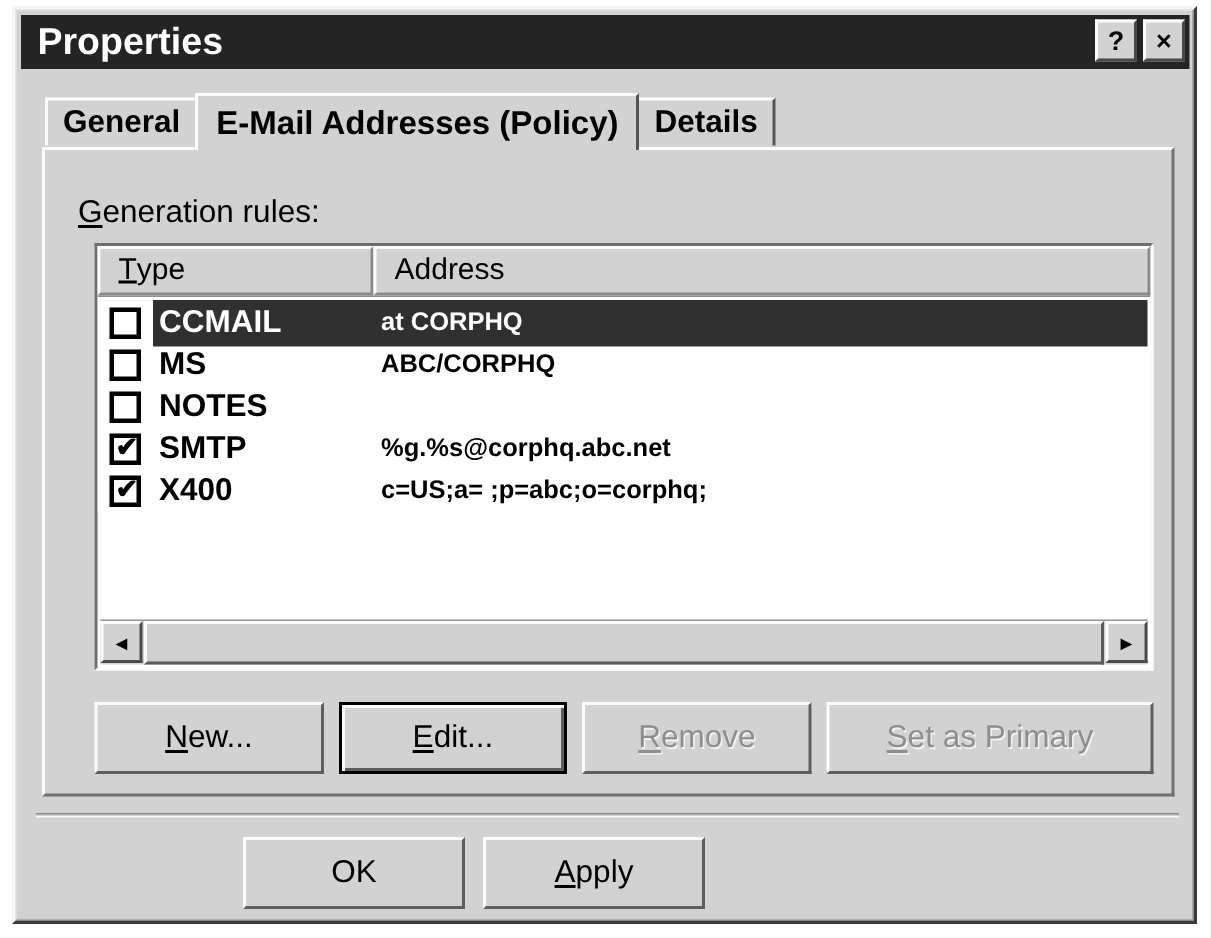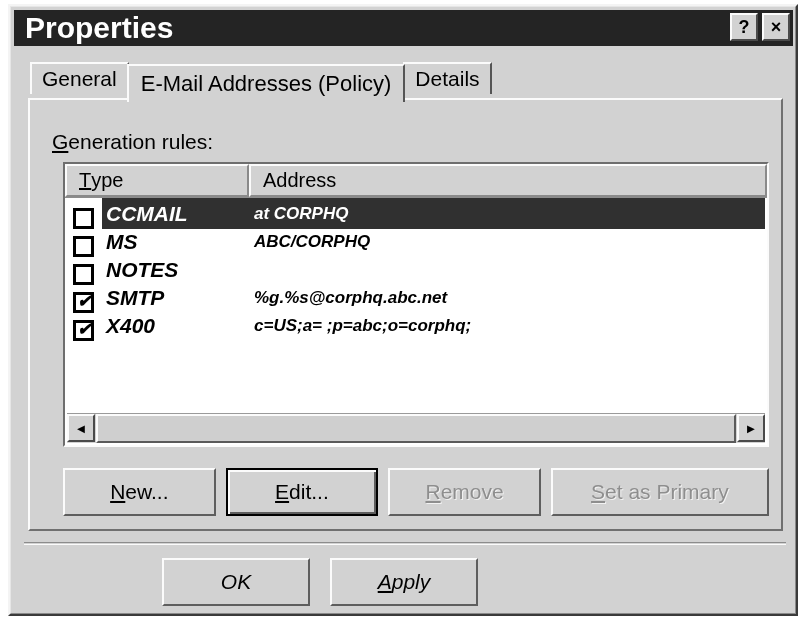--- a/index.html
+++ b/index.html
@@ -44,21 +44,21 @@
     left: 4px;
     top: 4px;
     width: 779px;
     height: 36px;
     background: #242424;
     display: flex;
     align-items: center;
   }
   #title-text {
     color: #ffffff;
-    font-size: 30px;
+    font-size: 25px;
     font-weight: bold;
     letter-spacing: 0px;
     margin-left: 11px;
     line-height: 36px;
     white-space: nowrap;
   }
   #title-buttons {
     position: absolute;
     right: 3px;
     top: 3px;
@@ -84,21 +84,22 @@
     line-height: 1;
   }
 
   
   #tabstrip {
     position: absolute;
     left: 20px;
     top: 56px;
     height: 38px;
     display: flex;
-    align-items: flex-start;
+    align-items: center;
+    font-weight: bold;
   }
   .tab {
     background: #d2d2d2;
     box-sizing: border-box;
     border-top: 2px solid #fbfbfb;
     border-left: 2px solid #fbfbfb;
     border-right: 2px solid #555;
     display: flex;
     align-items: center;
     justify-content: center;
@@ -184,24 +185,23 @@
   }
   #col-type { width: 184px; }
   #col-address { flex: 1; }
 
   #list-rows {
     background: #ffffff;
     padding-top: 3px;
   }
   .row {
     display: flex;
-    align-items: flex-end;
+    align-items: center;
     height: 28px;
     position: relative;
-    font-style: italic;
   }
   .cb {
     width: 21px;
     height: 21px;
     margin-left: 8px;
     margin-right: 8px;
     background: #ffffff;
     border: 3px solid #000000;
     box-sizing: border-box;
     position: relative;
@@ -330,22 +330,21 @@
     border-bottom: 1px solid #fbfbfb;
     box-sizing: border-box;
   }
 
   
   #bottom-row {
     position: absolute;
     left: 152px;
     top: 552px;
     display: flex;
-    gap: 20px;
-    font-style: italic;
+    gap: 12px;
   }
   .btn-b { width: 148px; height: 48px; }
 </style>
 </head>
 <body>
 
 <div id="dialog">
   <div id="dialog-inner"></div>
 
   <div id="titlebar">

